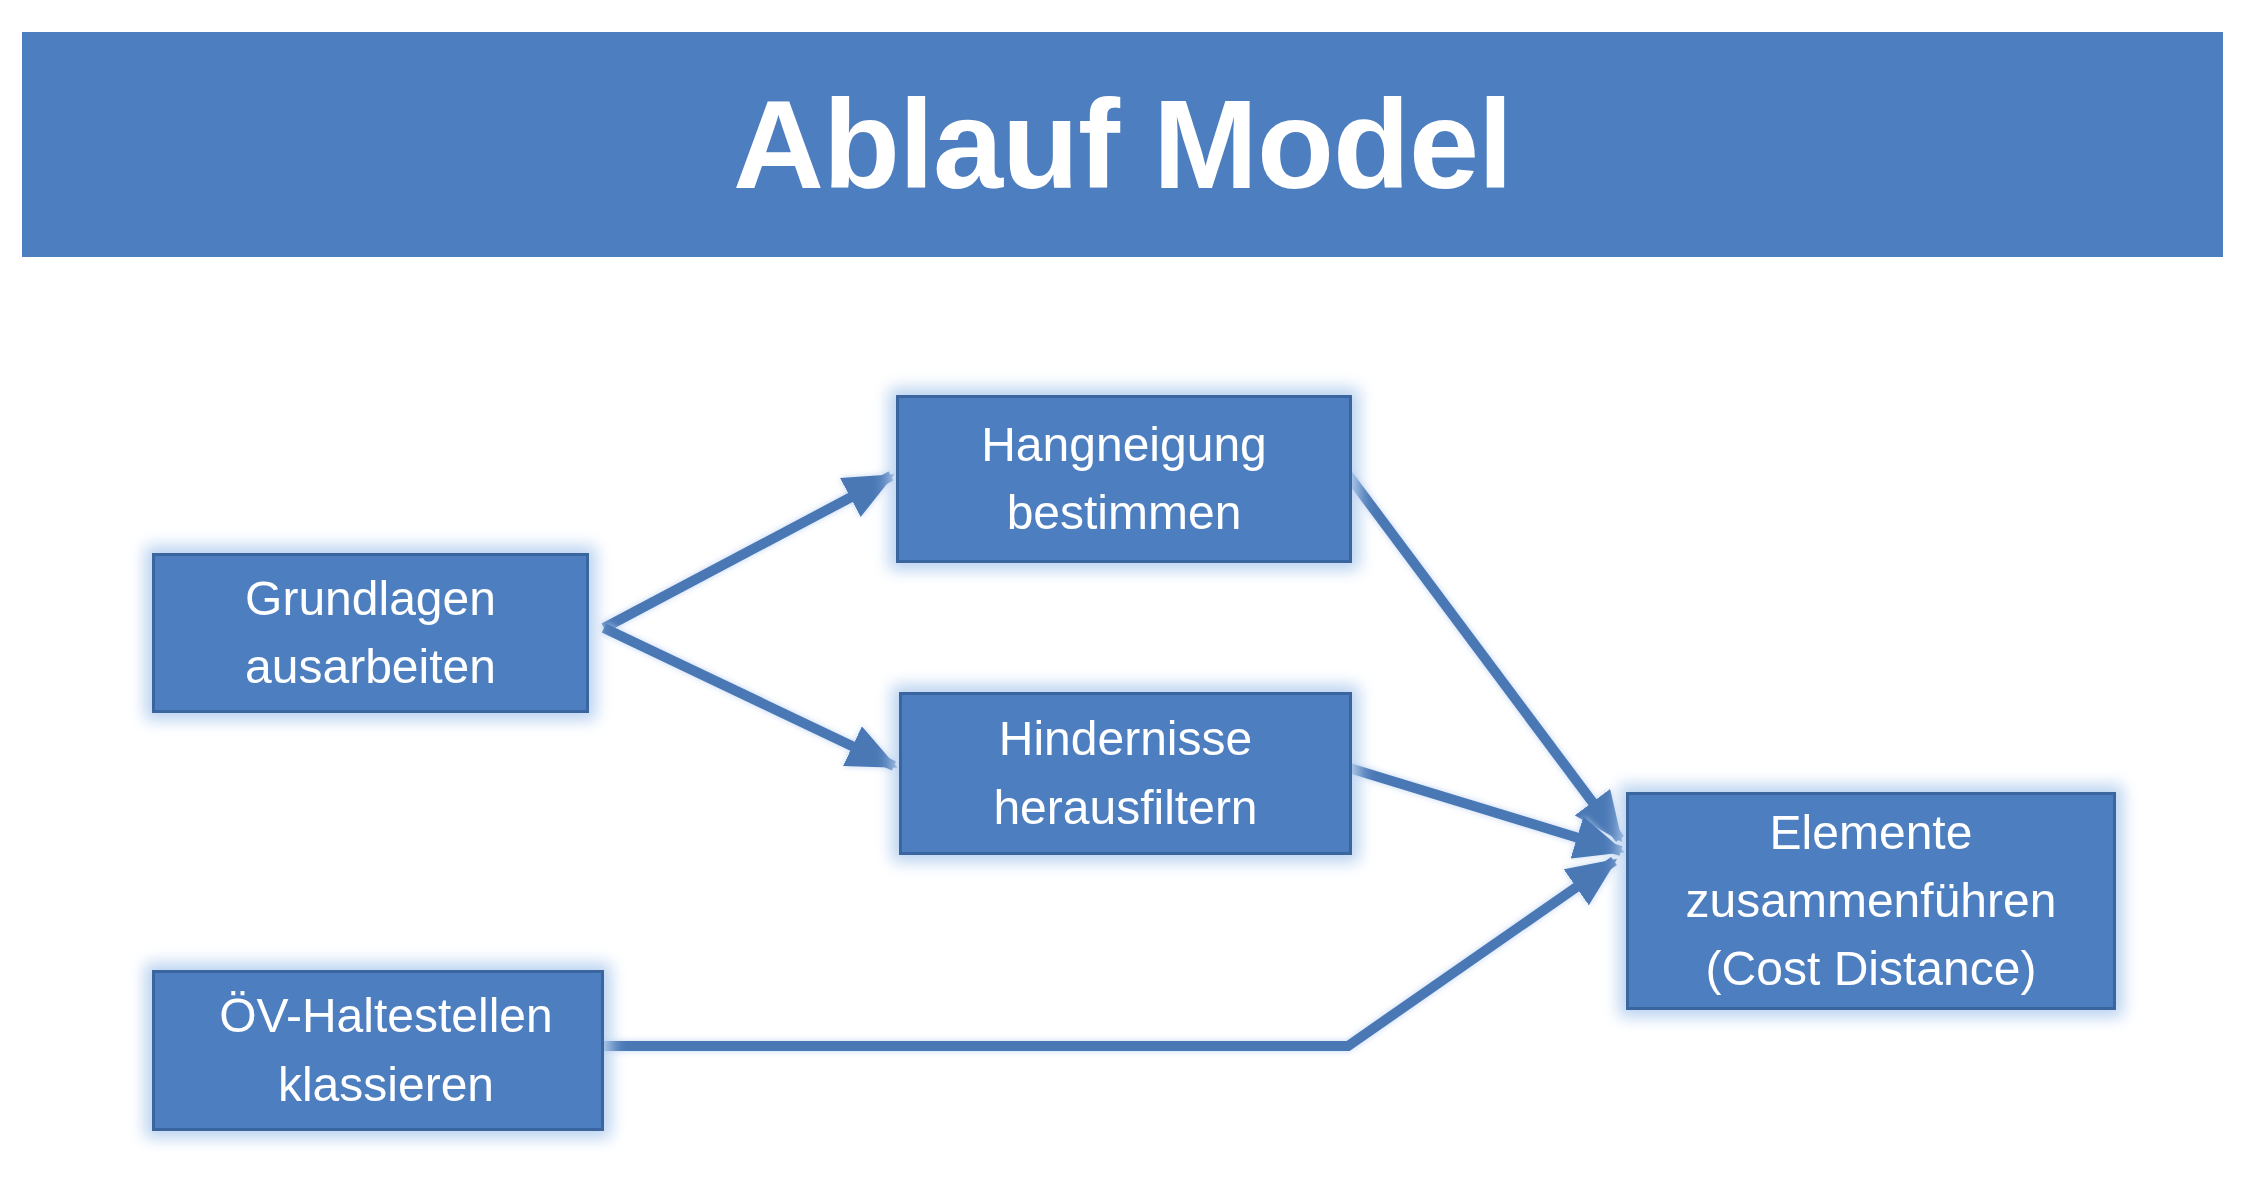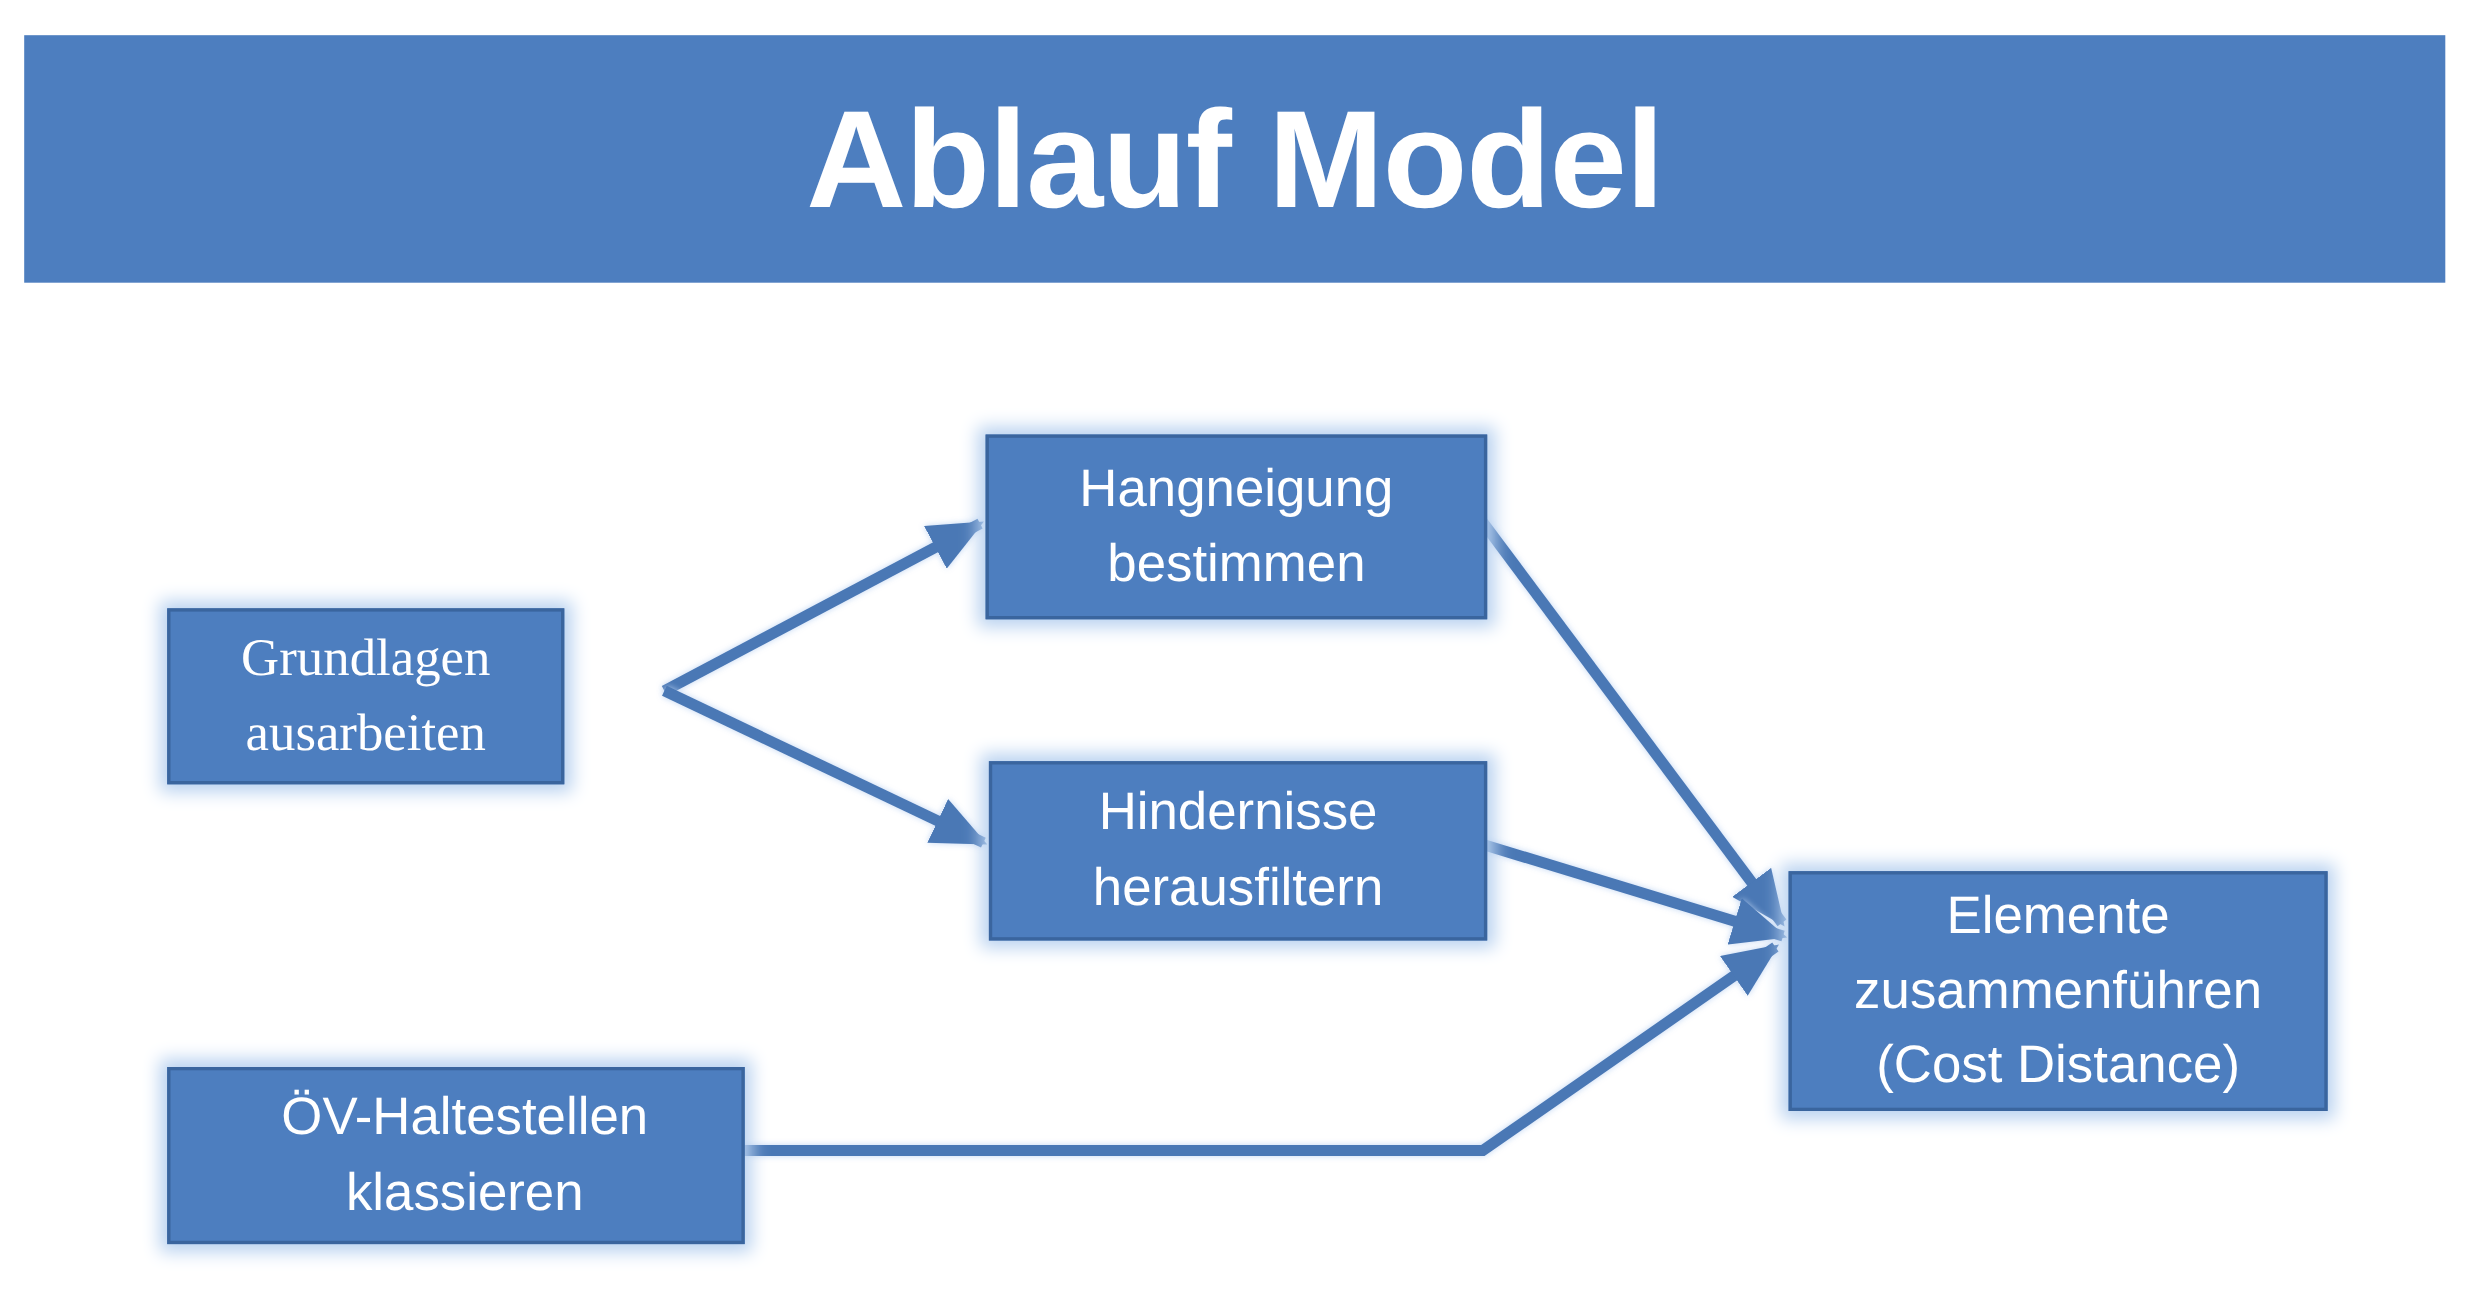--- a/index.html
+++ b/index.html
@@ -55,24 +55,24 @@
     background:var(--primary);
     border:3px solid var(--box-border);
     box-shadow:0 0 15px 7px var(--glow);
     color:var(--text);
     font-size:48px;
     line-height:1.42;
     display:flex;align-items:center;justify-content:center;
     text-align:center;
     white-space:pre-line;
   }
-  #node-grundlagen{left:152px;top:553px;width:361px;height:160px;font-family:Liberation Serif, serif;}
+  #node-grundlagen{left:152px;top:553px;width:437px;height:160px;}
   #node-hangneigung{left:896px;top:395px;width:456px;height:168px;}
   #node-hindernisse{left:899px;top:692px;width:453px;height:163px;}
-  #node-oev{left:152px;top:970px;width:525px;height:161px;padding-left:16px;}
+  #node-oev{left:152px;top:970px;width:452px;height:161px;padding-left:16px;}
   #node-elemente{left:1626px;top:748px;width:490px;height:218px;margin-top:44px;}
 </style>
 </head>
 <body>
 
 <div class="canvas">
 
   <header class="titlebar">
     <h1>Ablauf Model</h1>
   </header>

